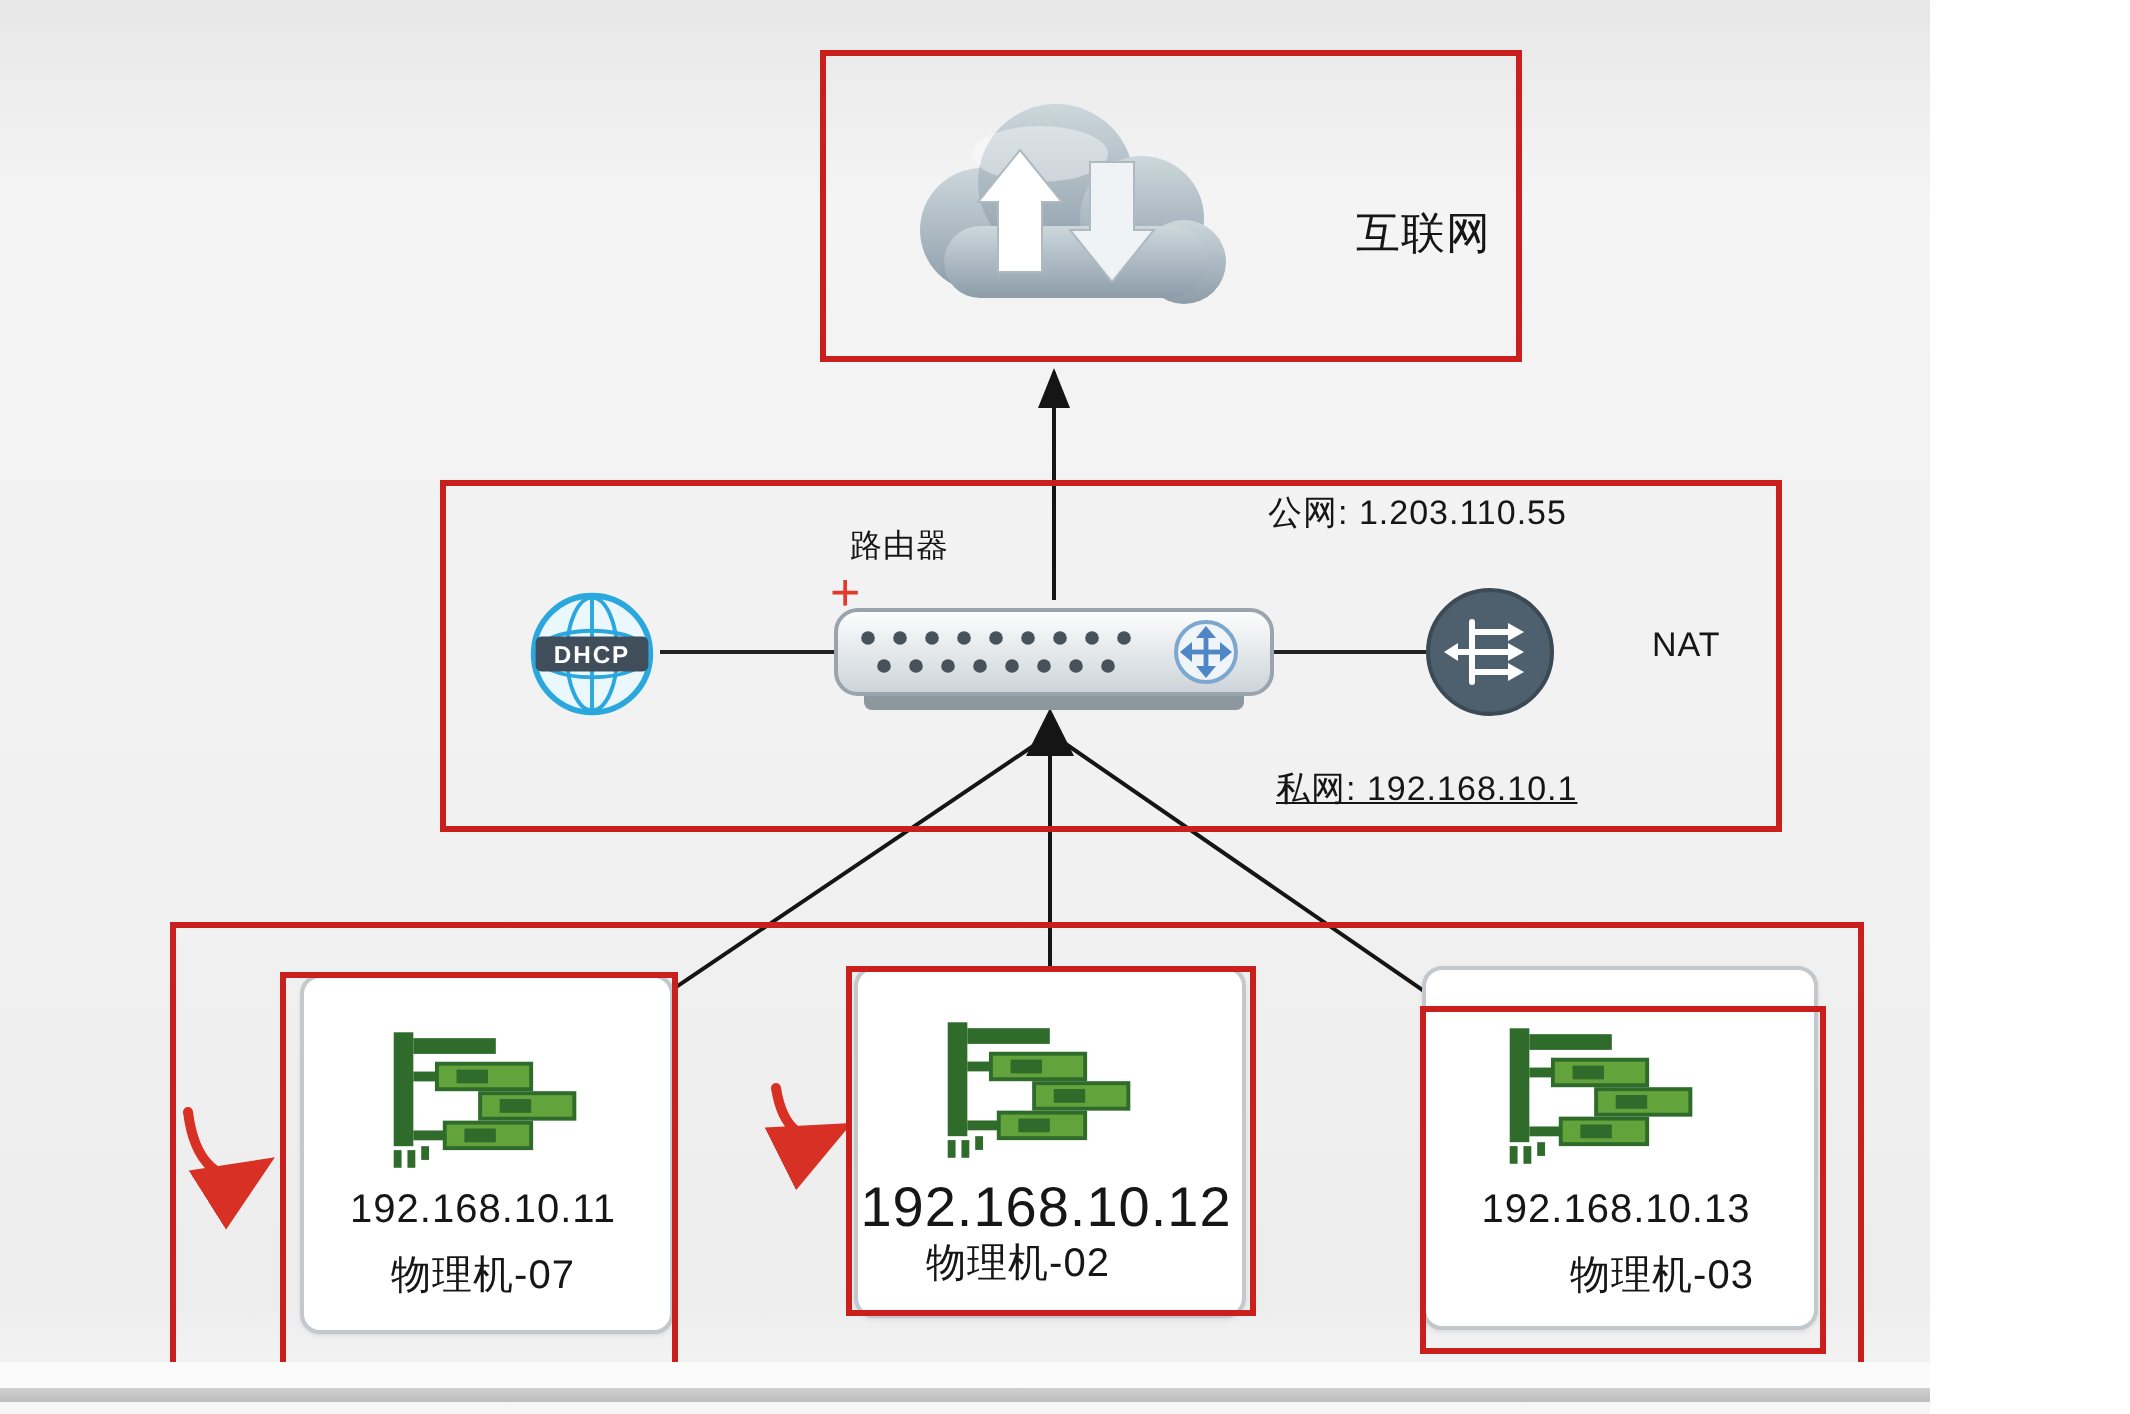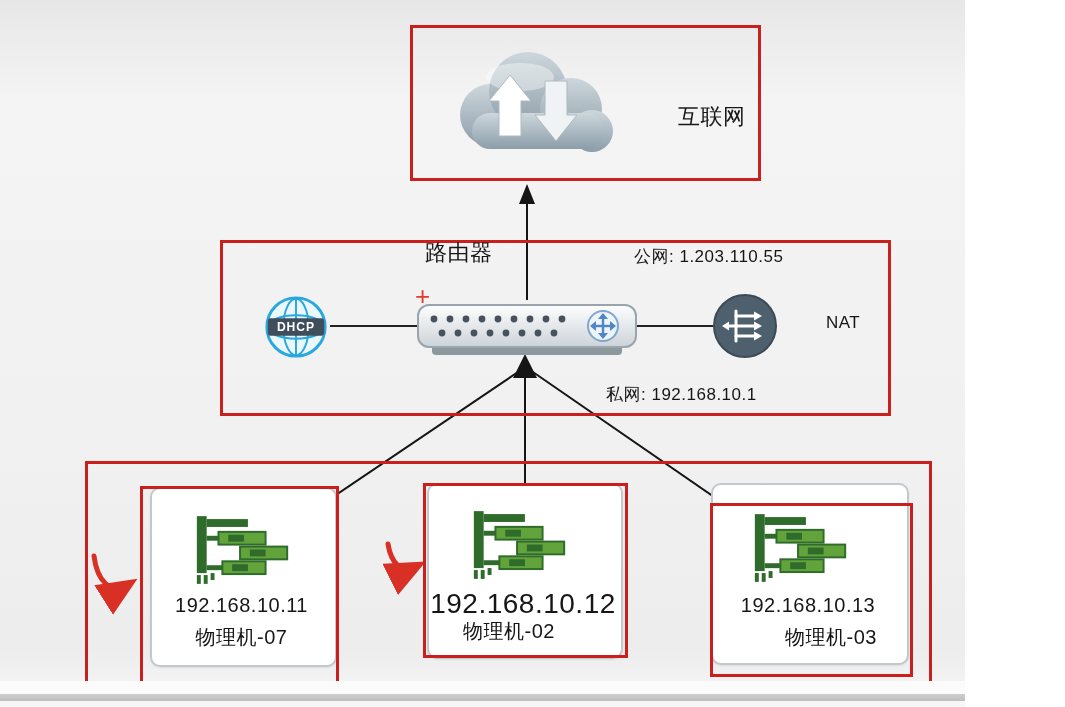--- a/index.html
+++ b/index.html
@@ -104,23 +104,23 @@
       <rect x="44" y="80" width="132" height="36" rx="18" fill="url(#cloudGrad)"></rect>
       <ellipse cx="92" cy="44" rx="34" ry="14" fill="rgba(255,255,255,0.40)"></ellipse>
       <polygon points="82,42 103,68 93,68 93,103 71,103 71,68 61,68" fill="#ffffff" stroke="#aeb9c0" stroke-width="1"></polygon>
       <polygon points="128,108 149,82 139,82 139,48 117,48 117,82 107,82" fill="#f0f3f5" stroke="#aeb9c0" stroke-width="1"></polygon>
     </g>
   </svg>
   <div class="label" style="left:678px;top:102px;font-size:22px;">互联网</div>
 
   <div class="red-box" style="left:220px;top:240px;width:665px;height:170px;"></div>
 
-  <div class="label" style="left:425px;top:238px;font-size:22px;">路由器</div>
+  <div class="label" style="left:425px;top:263px;font-size:16px;">路由器</div>
   <div class="label" style="left:634px;top:245px;">公网:  1.203.110.55</div>
-  <div class="label" style="left:606px;top:383px;">私网:  192.168.10.1</div>
+  <div class="label" style="left:638px;top:383px;text-decoration:underline;">私网:  192.168.10.1</div>
   <div class="plus-mark" style="left:415px;top:283px;">+</div>
 
   <svg class="abs" style="left:262px;top:293px;" width="68" height="68" viewBox="0 0 70 70">
     <circle cx="35" cy="35" r="30" fill="#eaf7fd" stroke="#2aa7dd" stroke-width="3"></circle>
     <ellipse cx="35" cy="35" rx="13" ry="29" fill="none" stroke="#2aa7dd" stroke-width="2"></ellipse>
     <ellipse cx="35" cy="35" rx="29" ry="12" fill="none" stroke="#2aa7dd" stroke-width="2"></ellipse>
     <line x1="35" y1="6" x2="35" y2="64" stroke="#2aa7dd" stroke-width="2"></line>
     <rect x="6" y="26" width="58" height="18" rx="3" fill="#3f4e5a"></rect>
     <text x="35" y="39.5" text-anchor="middle" font-size="12.5" font-weight="bold" fill="#ffffff" letter-spacing="1">DHCP</text>
   </svg>

